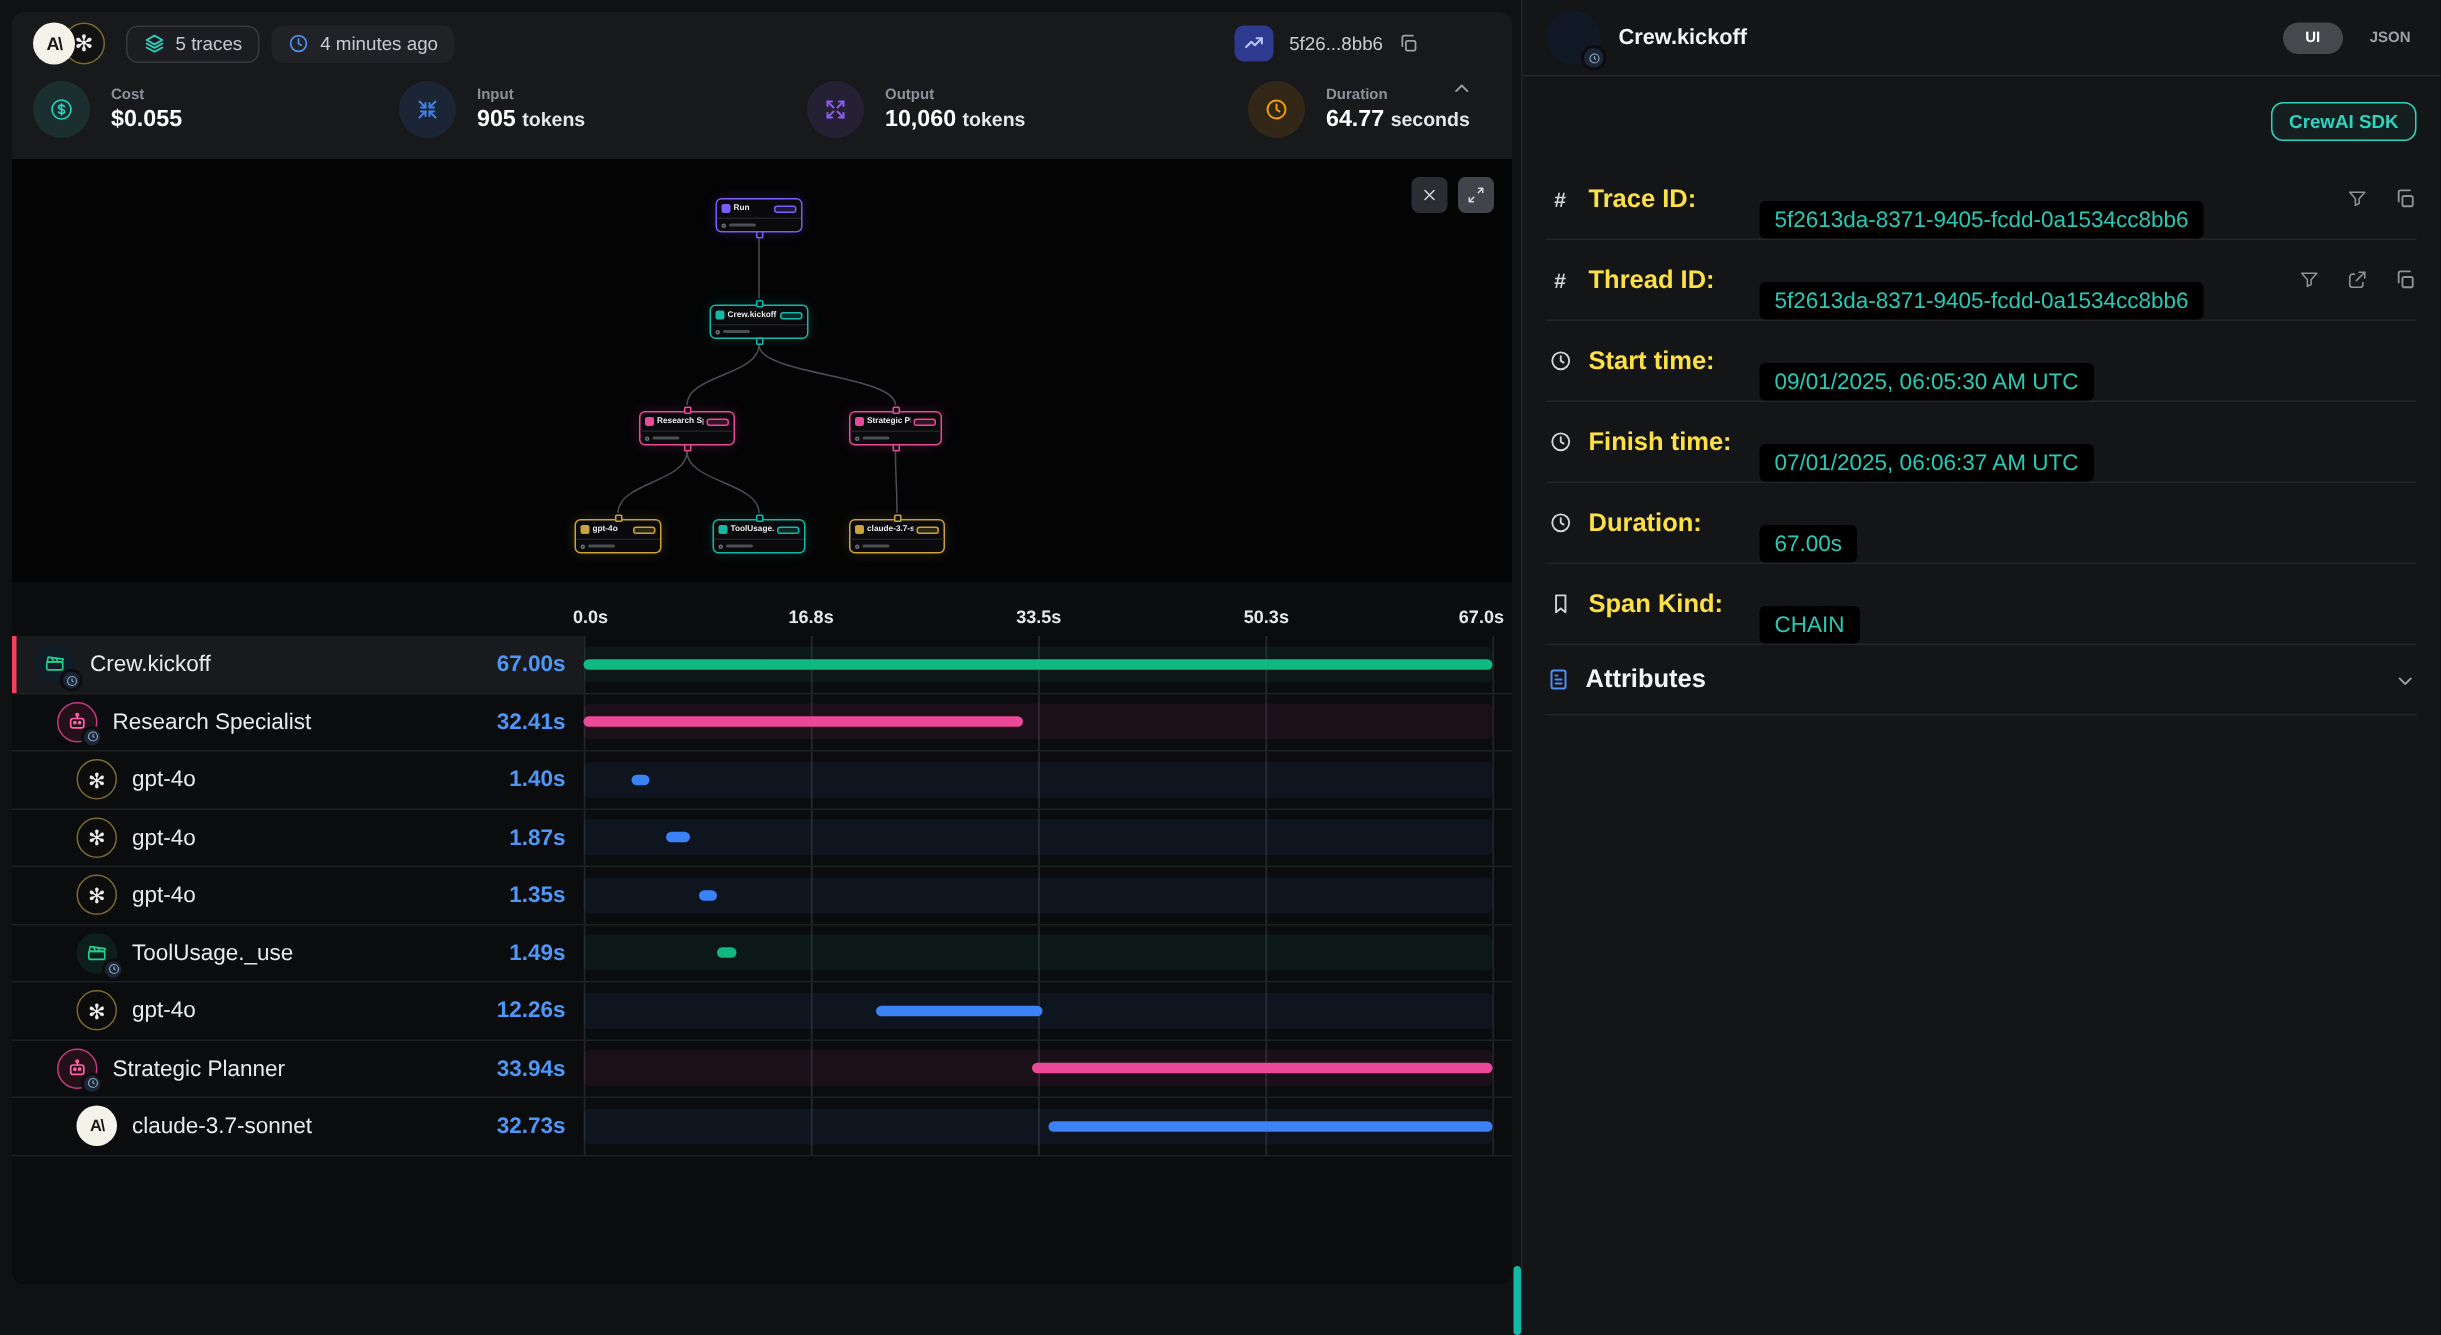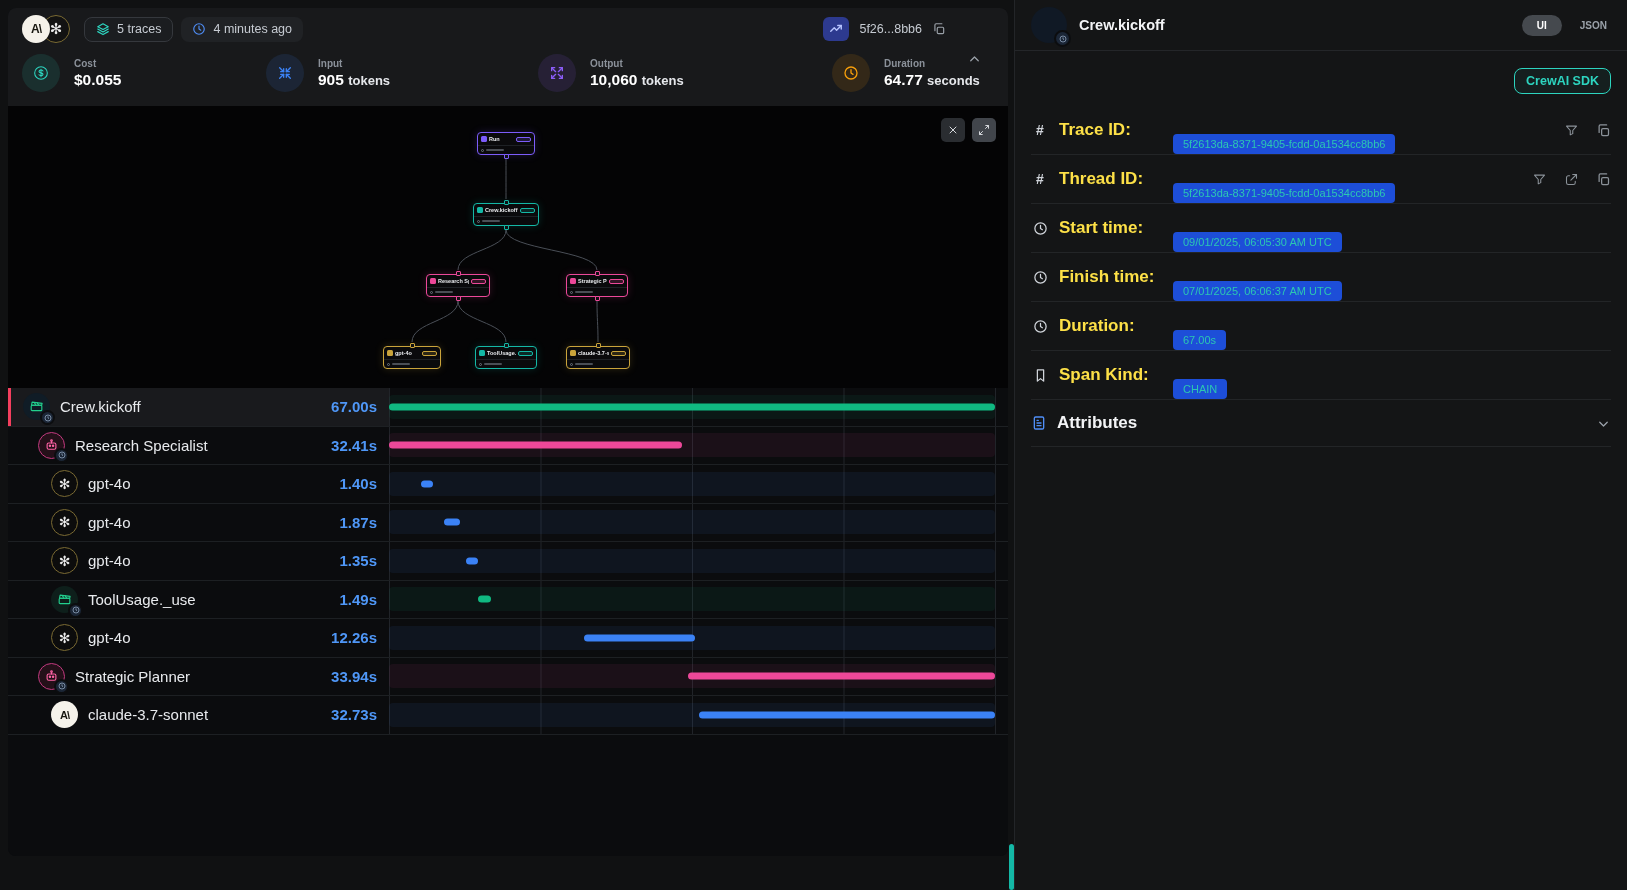--- a/index.html
+++ b/index.html
@@ -91,21 +91,21 @@
   .p-title { font-size:14.5px; font-weight:700; color:#f3f4f6; }
   .p-tabs { margin-left:auto; display:flex; align-items:center; gap:18px; }
   .tab { font-size:10px; font-weight:700; color:#9aa1a9; cursor:pointer; }
   .tab.active { background:#45494e; color:#fff; padding:5px 15px; border-radius:999px; }
   .p-close { color:#9aa1a9; cursor:pointer; margin-left:4px; }
   .sdk-row { display:flex; justify-content:flex-end; padding:17px 16px 12px; }
   .sdk-badge { border:1px solid #2dd4bf; color:#2dd4bf; background:rgba(45,212,191,0.06); font-size:12.5px; font-weight:700; padding:5px 11px; border-radius:8px; }
   .field-row { display:flex; align-items:center; min-height:38px; margin:0 16px; border-bottom:1px solid #232527; gap:10px; }
   .field-icon { width:18px; display:flex; justify-content:center; color:#d1d5db; font-size:14px; font-weight:700; }
   .field-label { width:104px; font-size:17px; font-weight:700; color:#fde047; flex:none; }
-  .field-pill { background:#1d4ed8; border-radius:4px; padding:4px 10px; font-size:11px; color:#2cc7b2;margin-top:28px; }
+  .field-pill { background:#000000; border-radius:4px; padding:4px 10px; font-size:15px; color:#2cc7b2;margin-top:28px; }
   .field-actions { margin-left:auto; display:flex; gap:17px; color:#8b9299; }
   .field-actions .icon { cursor:pointer; }
   .attrs-row { display:flex; align-items:center; gap:10px; margin:0 16px; padding:13px 0; border-bottom:1px solid #232527; }
   .attrs-icon { color:#4f8ef7; }
   .attrs-label { font-size:17px; font-weight:700; color:#f3f4f6; }
   .attrs-chevron { margin-left:auto; color:#9aa1a9; cursor:pointer; }
   .scroll-thumb { position:absolute; left:1009px; bottom:0; width:5px; height:46px; background:#14b8a6; border-radius:3px; z-index:9; }
 </style>
 </head>
 <body>
@@ -343,20 +343,30 @@
               <svg viewBox="0 0 24 24" fill="none" stroke="currentColor" stroke-width="2" stroke-linecap="round" stroke-linejoin="round">
                 <path d="M9 15l-6 6M3 15.5V21h5.5"></path>
                 <path d="M15 9l6-6M15.5 3H21v5.5"></path>
               </svg>
             </span>
           </div>
       </div>
     </div>
 
     <div class="waterfall">
+      <div class="axis-row">
+        <div class="axis-spacer"></div>
+        <div class="axis-track" id="axis-track">
+            <span class="tick first" style="left:0%">0.0s</span>
+            <span class="tick" style="left:25%">16.8s</span>
+            <span class="tick" style="left:50%">33.5s</span>
+            <span class="tick" style="left:75%">50.3s</span>
+            <span class="tick last" style="left:100%">67.0s</span>
+          </div>
+      </div>
       <div id="wf-rows">
           <div class="wf-row selected">
             <div class="wf-label indent0">
               <span class="row-avatar crew">
                 <span class="icon i15">
                   <svg viewBox="0 0 24 24" fill="none" stroke="currentColor" stroke-width="1.8" stroke-linecap="round" stroke-linejoin="round">
                     <rect x="3.5" y="10" width="17" height="8.5" rx="1.5"></rect>
                     <path d="M4 10 5 5l16 2-.8 3z"></path>
                     <path d="M8.5 5.6l1.8 3M13.3 6.2l1.8 3"></path>
                   </svg>

